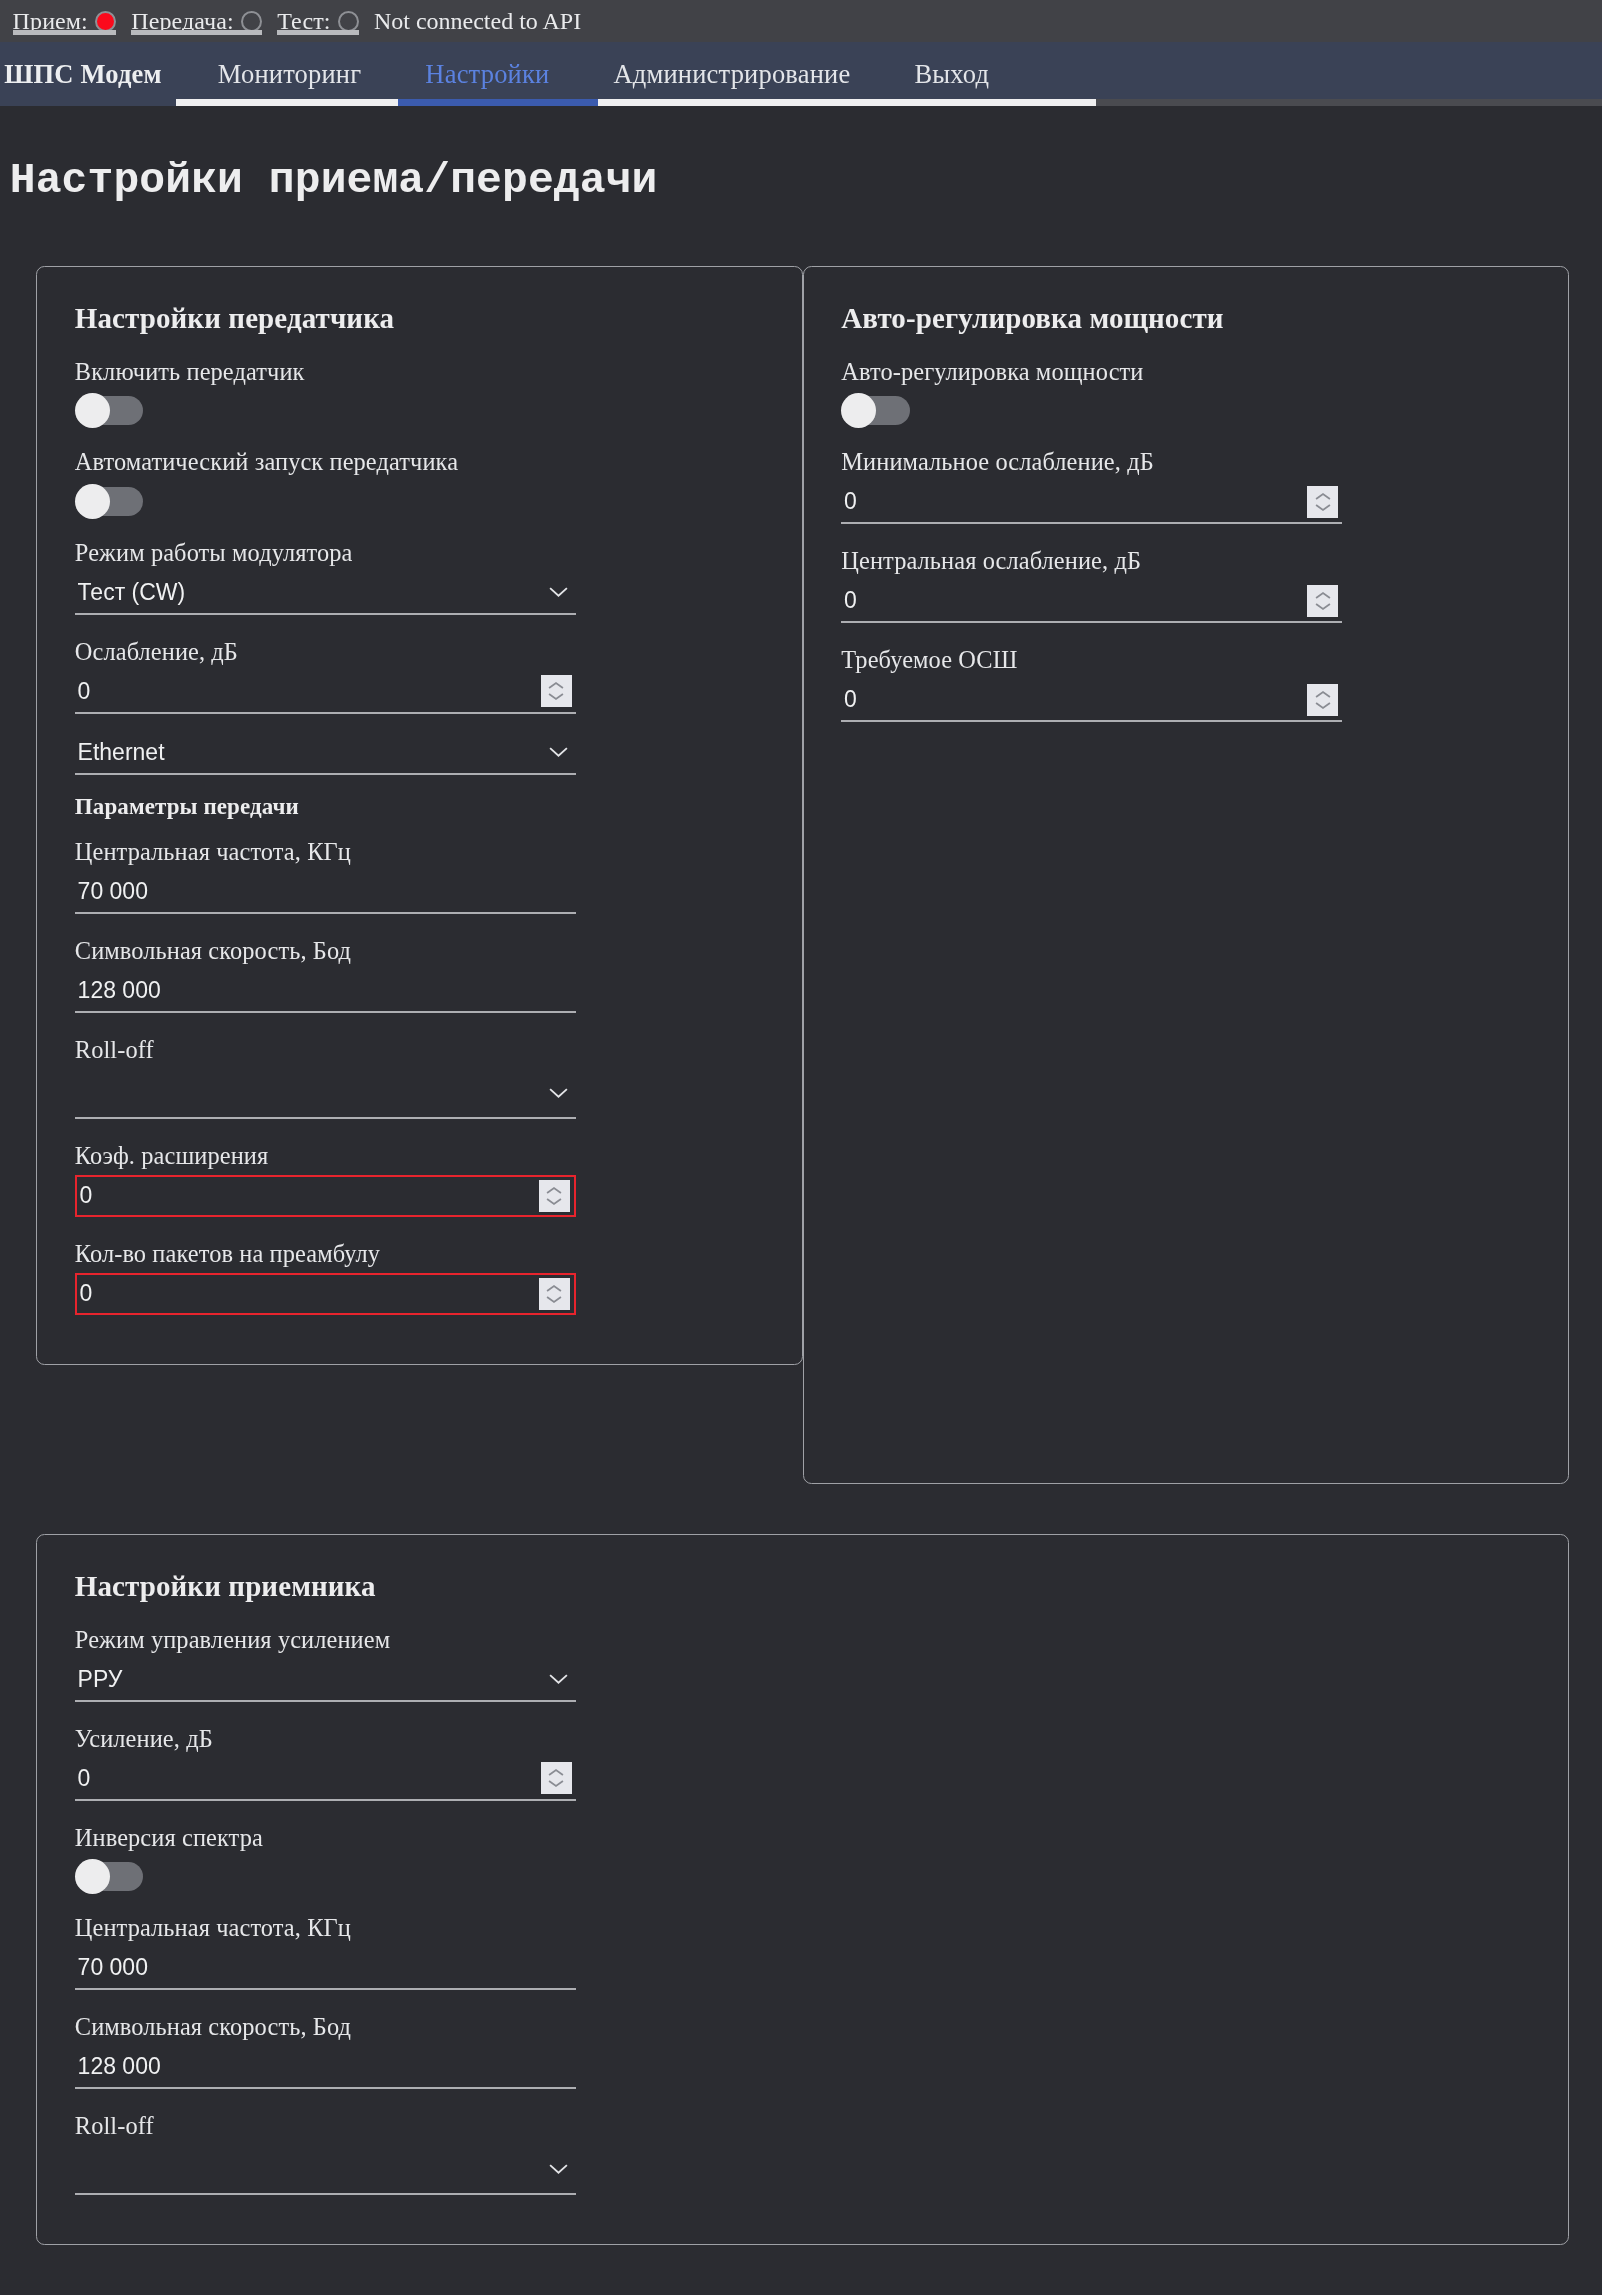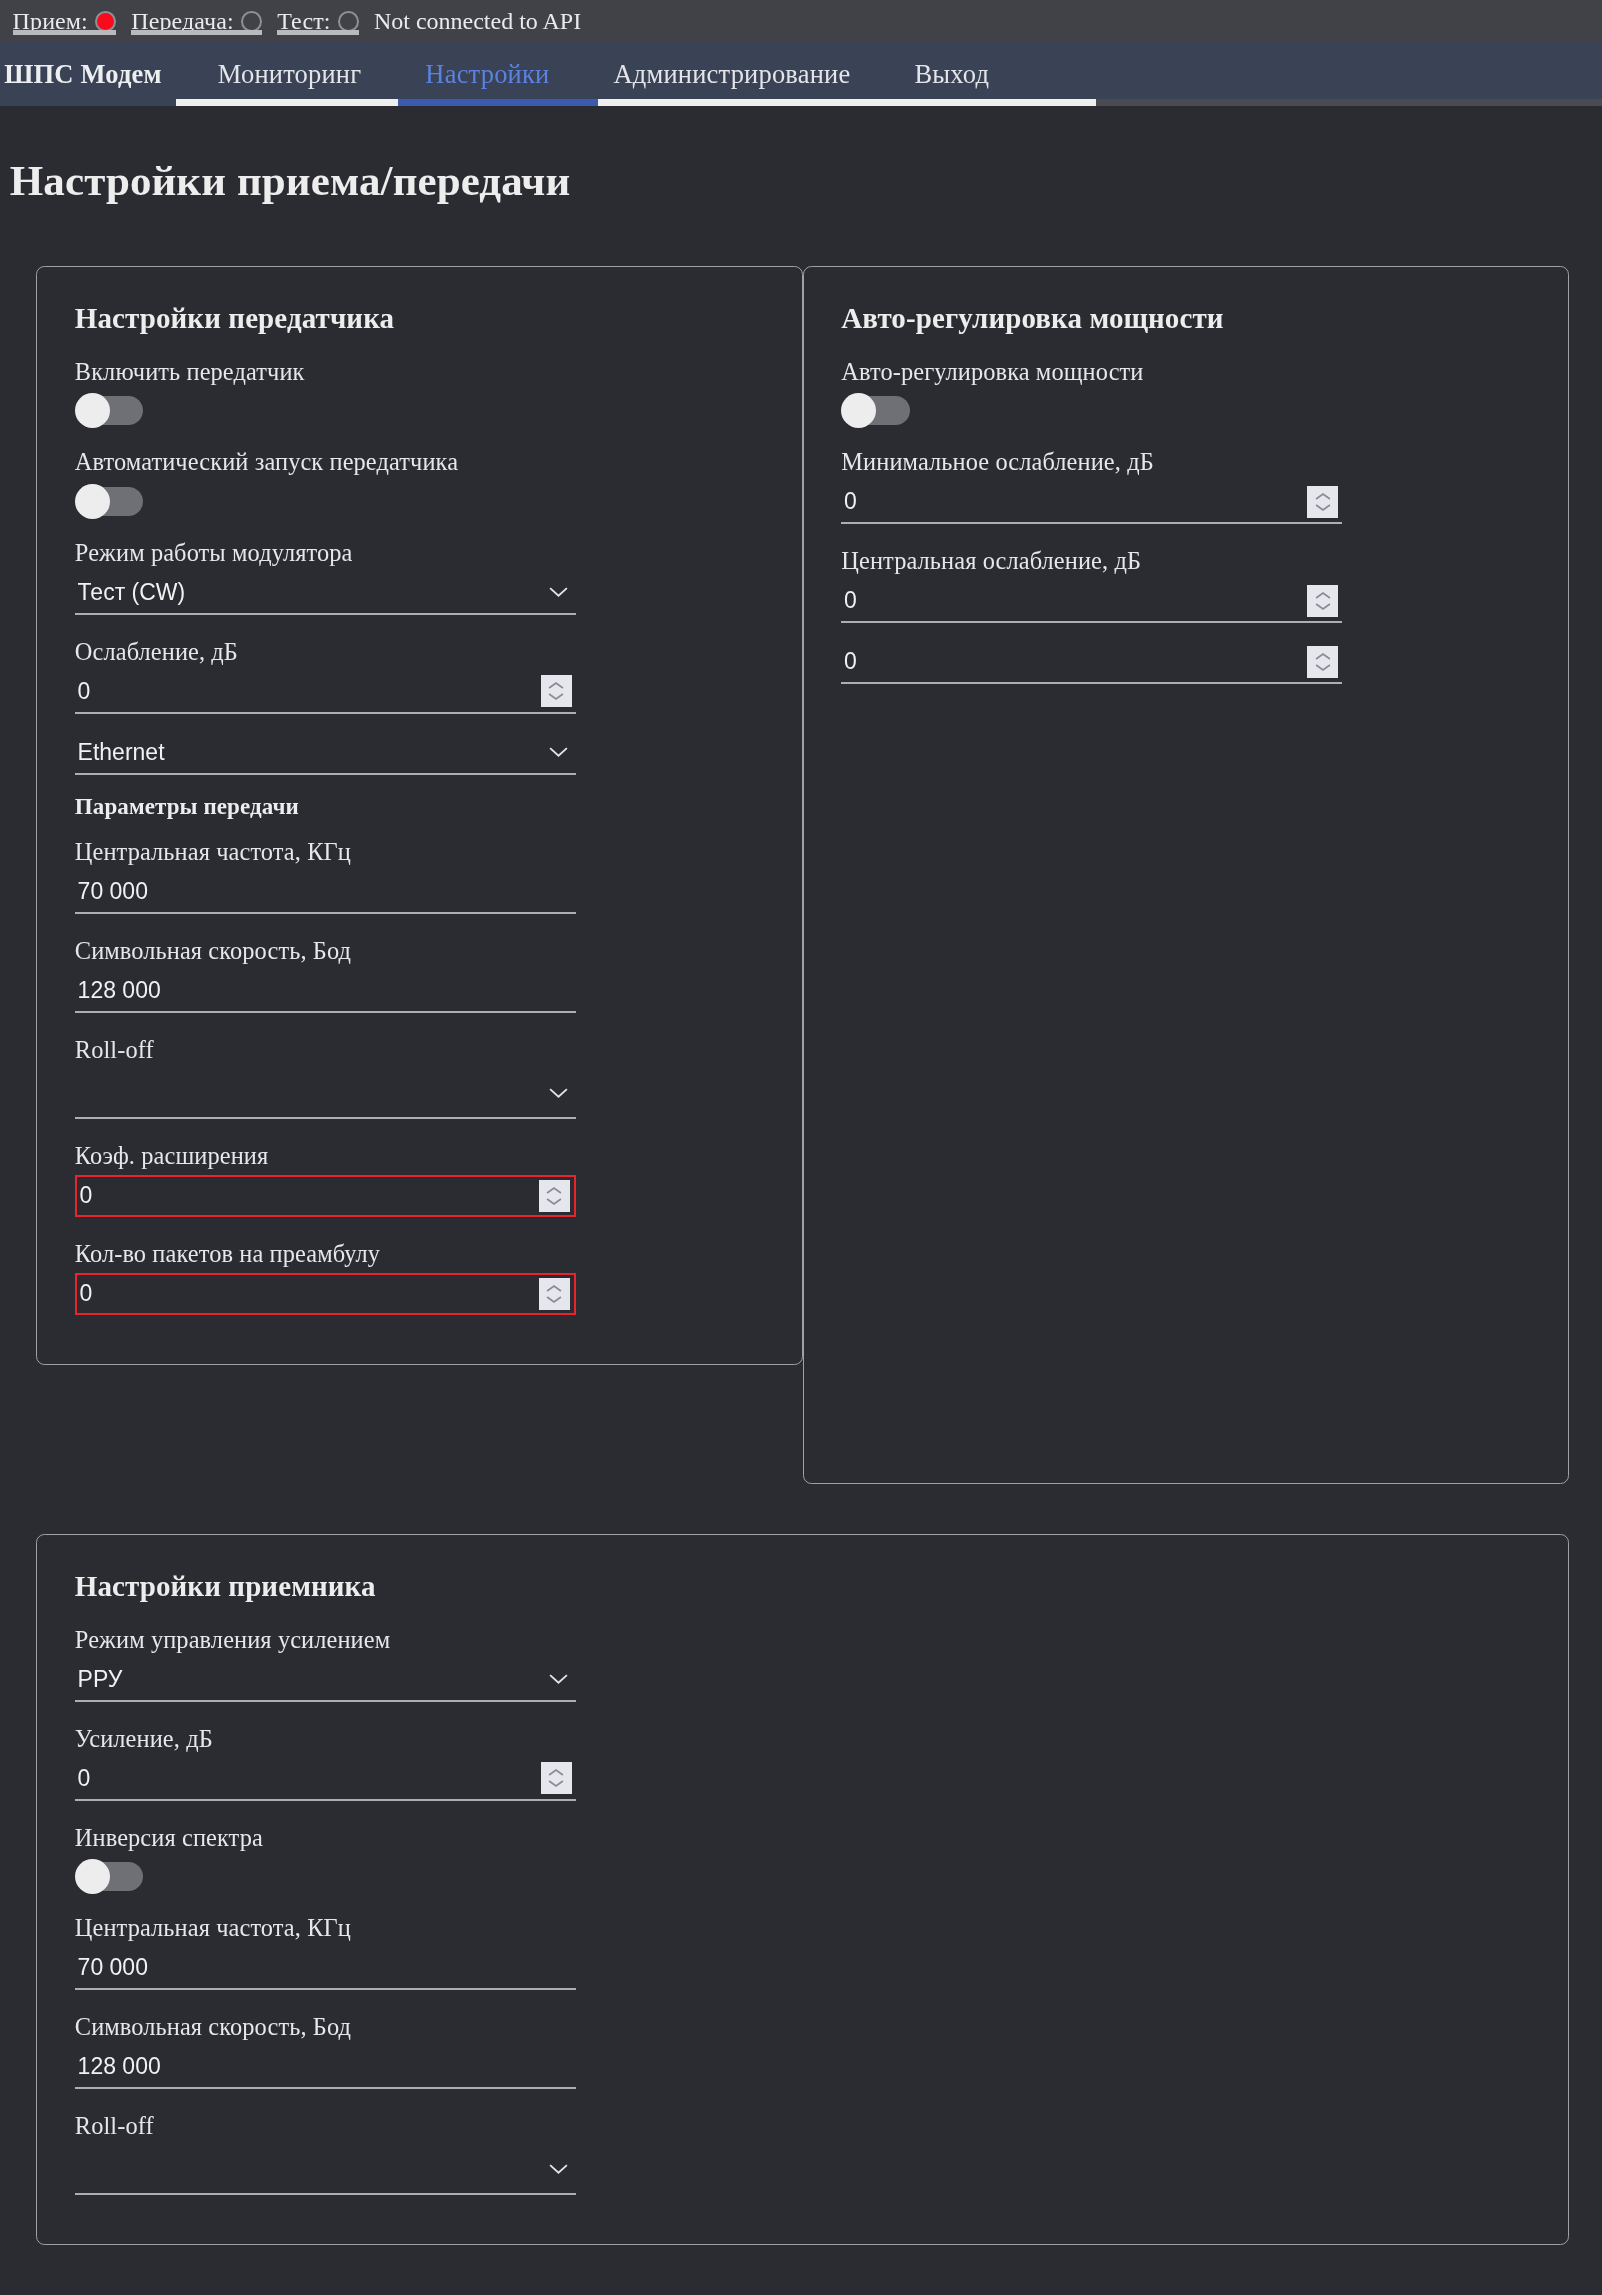--- a/index.html
+++ b/index.html
@@ -90,20 +90,21 @@
   .tabstrip .seg.dark { background: #4a4b50; }
 
   
   .page { padding: 0 0 0 0; }
   .page-title {
     color: #ededee;
     font-size: 43px;
     font-weight: bold;
     margin: 50px 0 0 9.8px;
     letter-spacing: 0.1px;
+    font-family: Liberation Mono, monospace;
   }
 
   .grid {
     display: flex;
     margin: 61px 34px 0 36px;
     align-items: flex-start;
   }
   .col { flex: 1 1 0; min-width: 0; }
 
   .card {
@@ -393,20 +394,21 @@
                   <path d="M3 10 L13 3 L23 10" fill="none" stroke="#8a8c93" stroke-width="2.6"></path>
                 </svg>
               <svg width="18" height="9" viewBox="0 0 26 13">
                   <path d="M3 3 L13 10 L23 3" fill="none" stroke="#8a8c93" stroke-width="2.6"></path>
                 </svg>
             </span>
           </div>
         </div>
 
         <div class="field">
+          <div class="flabel">Требуемое ОСШ</div>
           <div class="inp">
             <span class="val">0</span>
             <span class="spin">
               <svg width="18" height="9" viewBox="0 0 26 13">
                   <path d="M3 10 L13 3 L23 10" fill="none" stroke="#8a8c93" stroke-width="2.6"></path>
                 </svg>
               <svg width="18" height="9" viewBox="0 0 26 13">
                   <path d="M3 3 L13 10 L23 3" fill="none" stroke="#8a8c93" stroke-width="2.6"></path>
                 </svg>
             </span>

